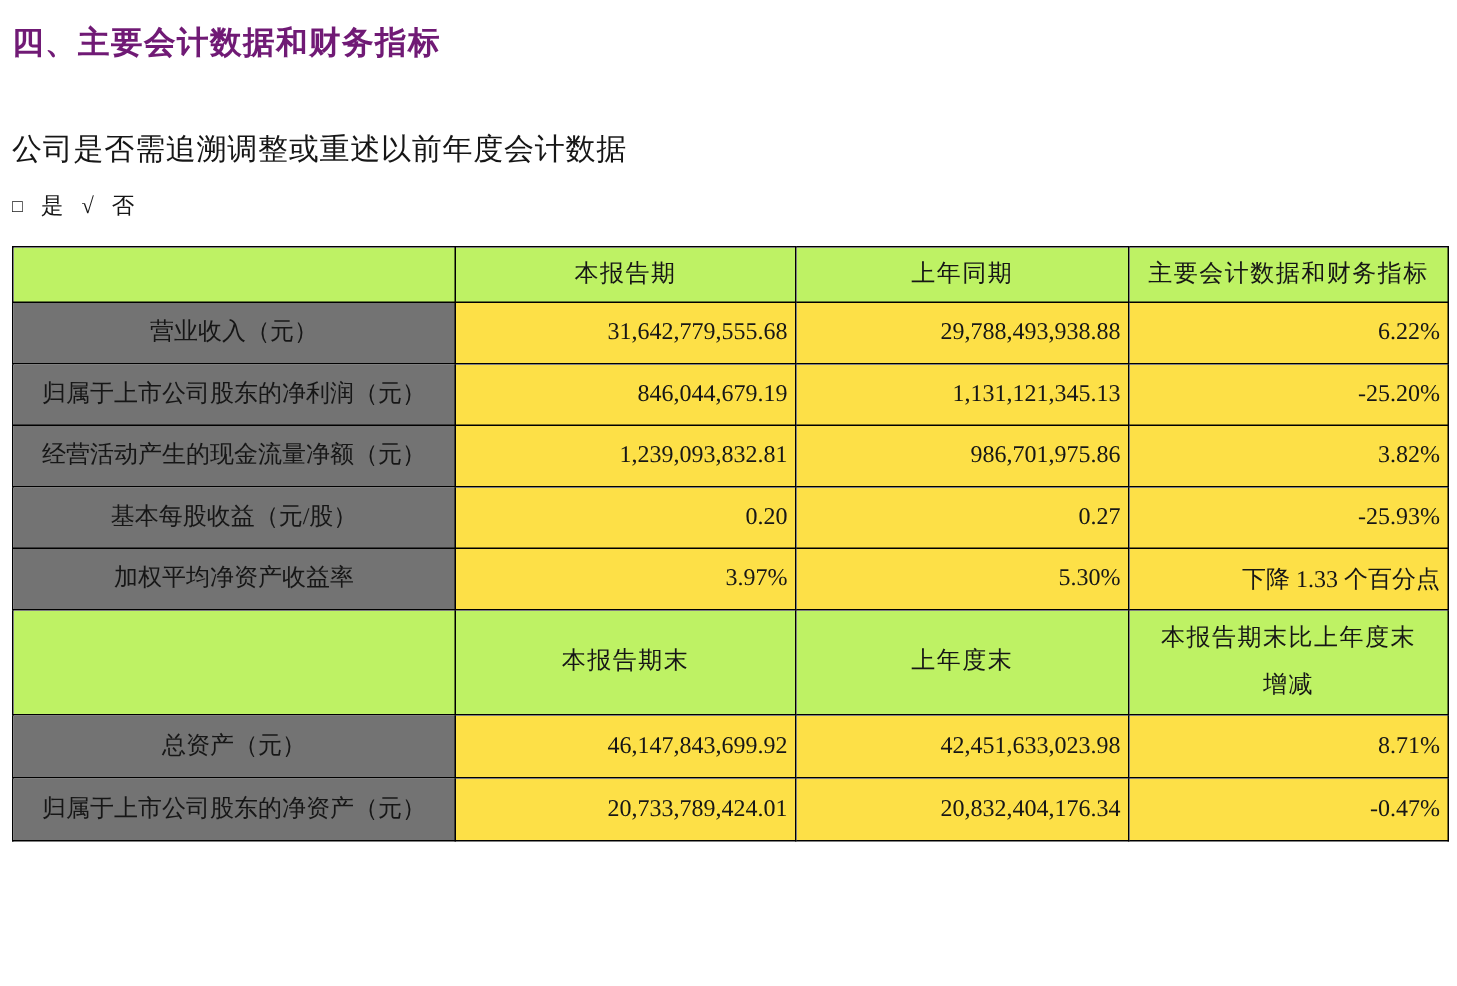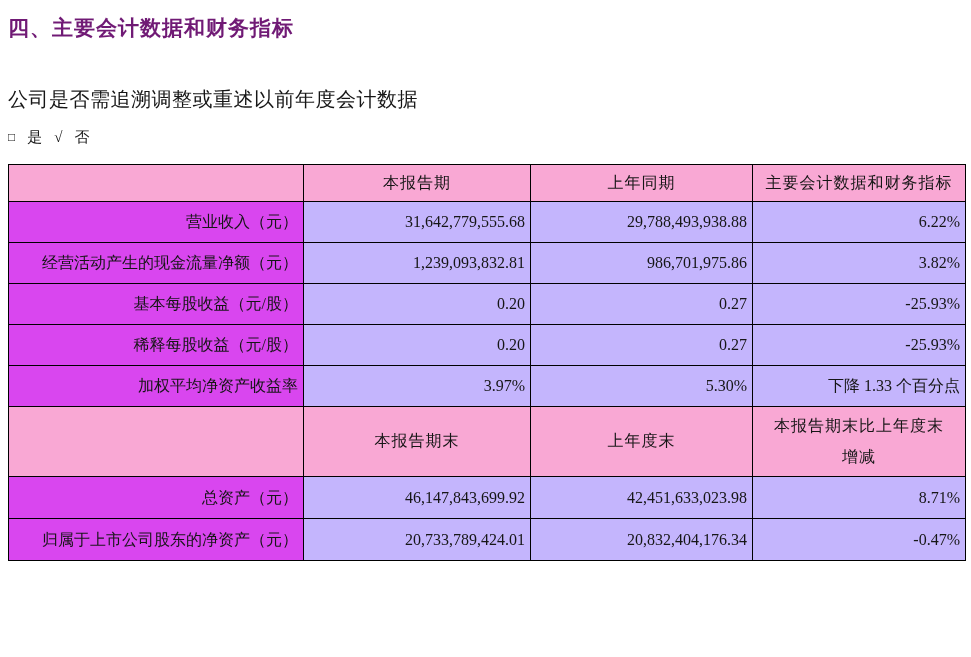--- a/index.html
+++ b/index.html
@@ -42,32 +42,32 @@
     width: 957px;
   }
   table.fin td {
     border: 1px solid #000000;
     font-size: 16px;
     padding: 2px 5px;
     vertical-align: middle;
     overflow: hidden;
   }
   td.lbl {
-    background: #d946ef;
-    text-align: right;
+    background: #737373;
+    text-align: center;
     line-height: 1.85;
   }
   tr.hdr td {
-    background: #f9a8d4;
+    background: #bef264;
     text-align: center;
     letter-spacing: 1px;
     line-height: 1.9;
   }
   td.num {
-    background: #c4b5fd;
+    background: #fde047;
     text-align: right;
   }
   tr.hdr1 { height: 37px; }
   tr.r    { height: 41px; }
   tr.tall { height: 69px; }
   tr.hdr2 { height: 70px; }
   tr.rb   { height: 42px; }
 </style>
 </head>
 <body>
@@ -98,42 +98,42 @@
       <td>主要会计数据和财务指标</td>
     </tr>
 
     <tr class="r">
       <td class="lbl">营业收入（元）</td>
       <td class="num">31,642,779,555.68</td>
       <td class="num">29,788,493,938.88</td>
       <td class="num">6.22%</td>
     </tr>
 
+    <tr class="r">
+      <td class="lbl">归属于上市公司股东的净利润（元）</td>
+      <td class="num">846,044,679.19</td>
+      <td class="num">1,131,121,345.13</td>
+      <td class="num">-25.20%</td>
+    </tr>
 
 
     <tr class="r">
       <td class="lbl">经营活动产生的现金流量净额（元）</td>
       <td class="num">1,239,093,832.81</td>
       <td class="num">986,701,975.86</td>
       <td class="num">3.82%</td>
     </tr>
 
     <tr class="r">
       <td class="lbl">基本每股收益（元/股）</td>
       <td class="num">0.20</td>
       <td class="num">0.27</td>
       <td class="num">-25.93%</td>
     </tr>
 
-    <tr class="r">
-      <td class="lbl">稀释每股收益（元/股）</td>
-      <td class="num">0.20</td>
-      <td class="num">0.27</td>
-      <td class="num">-25.93%</td>
-    </tr>
 
     <tr class="r">
       <td class="lbl">加权平均净资产收益率</td>
       <td class="num">3.97%</td>
       <td class="num">5.30%</td>
       <td class="num">下降 1.33 个百分点</td>
     </tr>
 
     <tr class="hdr hdr2">
       <td class="lbl"></td>

